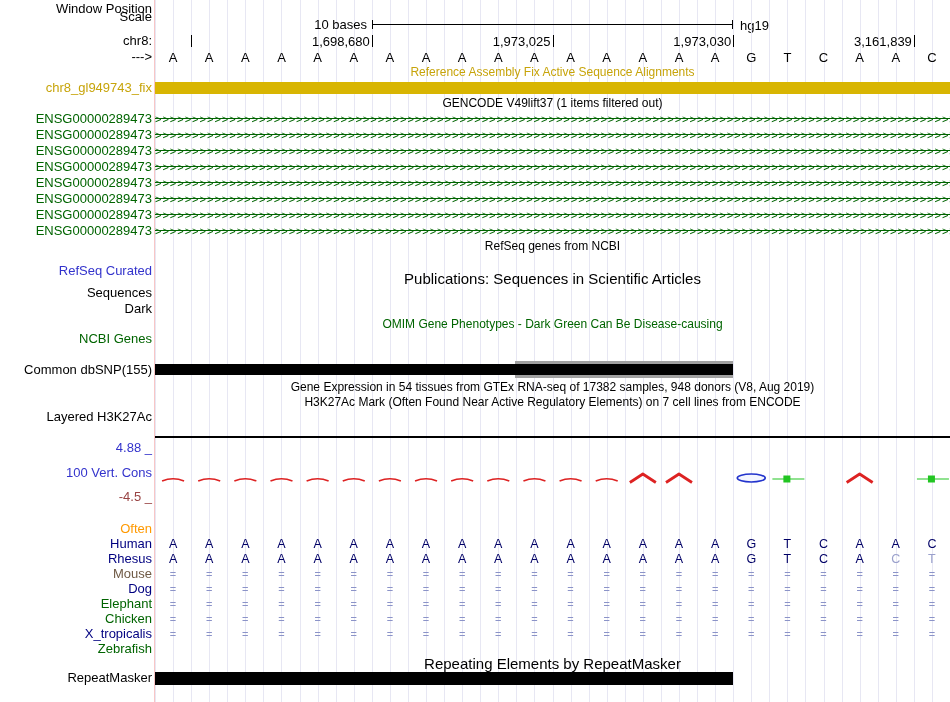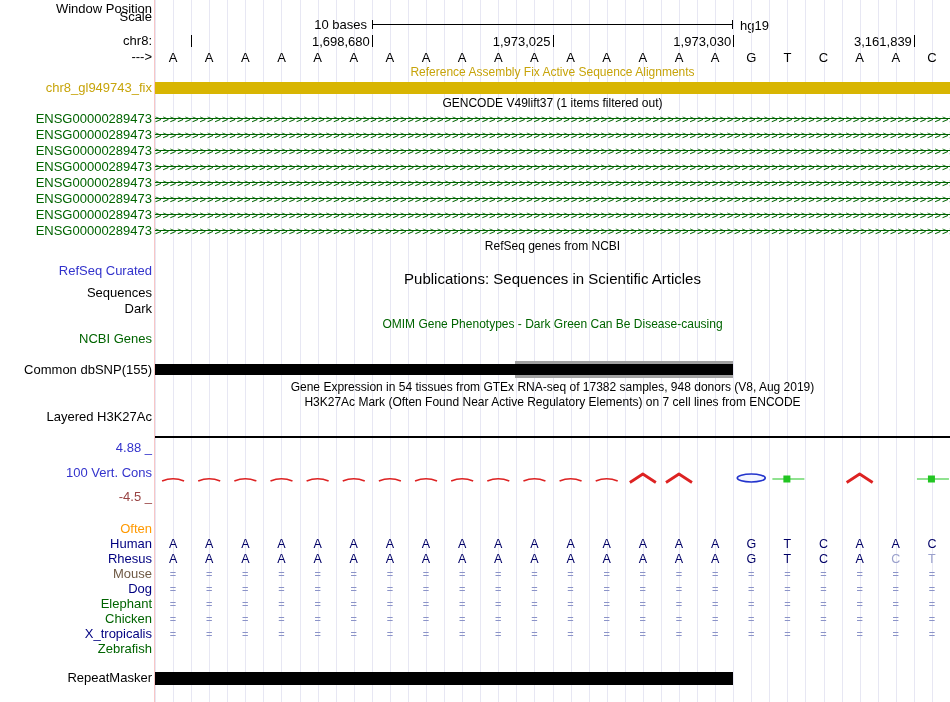--- a/index.html
+++ b/index.html
@@ -41,20 +41,21 @@
   <div class="lbl maroon" style="top:490px">-4.5 _</div>
   <div class="lbl" style="top:671px">RepeatMasker</div>
 
   <div class="ttl gold" style="top:66px">Reference Assembly Fix Active Sequence Alignments</div>
   <div class="ttl" style="top:97px">GENCODE V49lift37 (1 items filtered out)</div>
   <div class="ttl" style="top:240px">RefSeq genes from NCBI</div>
   <div class="ttl sm" style="top:272px">Publications: Sequences in Scientific Articles</div>
   <div class="ttl green" style="top:318px">OMIM Gene Phenotypes - Dark Green Can Be Disease-causing</div>
   <div class="ttl" style="top:381px">Gene Expression in 54 tissues from GTEx RNA-seq of 17382 samples, 948 donors (V8, Aug 2019)</div>
   <div class="ttl" style="top:396px">H3K27Ac Mark (Often Found Near Active Regulatory Elements) on 7 cell lines from ENCODE</div>
+  <div class="ttl sm" style="top:657px">Repeating Elements by RepeatMasker</div>
 
   <div class="rlab" style="left:267px;width:100px;top:18px">10 bases</div>
   <div class="scalebar" style="left:372px;width:359px;top:20px"></div>
   <div class="abs" style="left:740px;top:18px;font-size:13px">hg19</div>
 
   <div class="bar" style="left:155px;top:82px;width:795px;height:12px;background:#d8b502"></div>
   <div class="bar" style="left:515px;top:361px;width:218px;height:3px;background:#a0a0a0"></div>
   <div class="bar" style="left:155px;top:364px;width:578px;height:11px;background:#000"></div>
   <div class="bar" style="left:515px;top:375px;width:218px;height:3px;background:#a0a0a0"></div>
   <div class="bar" style="left:155px;top:436px;width:795px;height:2px;background:#000"></div>

